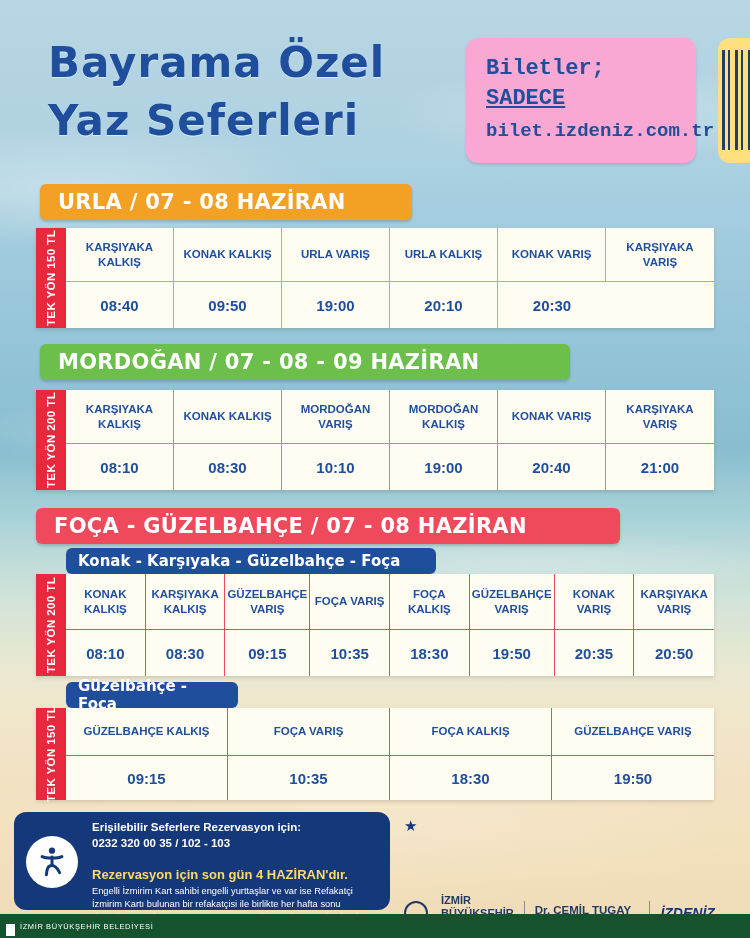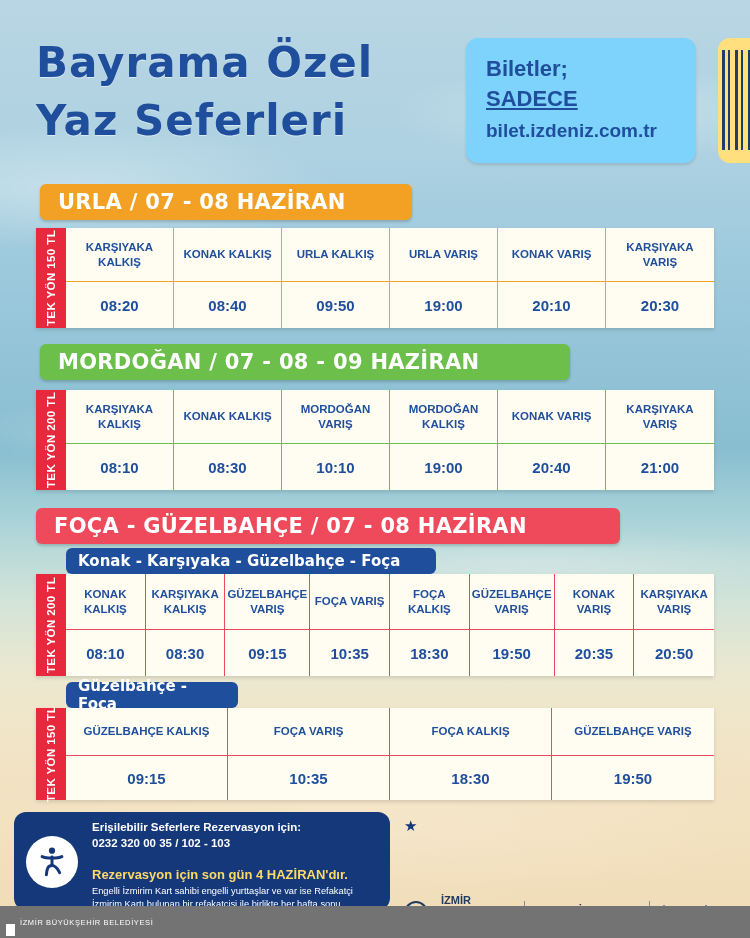--- a/index.html
+++ b/index.html
@@ -34,31 +34,32 @@
       radial-gradient(ellipse 300px 70px at 80% 12%, rgba(255,255,255,.30), rgba(255,255,255,0) 70%),
       radial-gradient(ellipse 500px 60px at 40% 46%, rgba(255,255,255,.35), rgba(255,255,255,0) 70%),
       radial-gradient(ellipse 420px 50px at 70% 60%, rgba(255,255,255,.25), rgba(255,255,255,0) 70%),
       radial-gradient(ellipse 600px 120px at 50% 88%, rgba(255,255,255,.18), rgba(255,255,255,0) 70%);
     pointer-events:none;
   }
   .wrap { position:relative; width:750px; height:938px; }
 
   
   .title {
-    position:absolute; left:36px; top:34px; width:440px;
+    position:absolute; left:48px; top:34px; width:440px;
     color:#1f4e9c; font-weight:bold; font-size:42px; line-height:1.38;
     letter-spacing:1px; font-family:"DejaVu Sans", sans-serif;
     text-shadow:0 1px 0 rgba(255,255,255,.5);
   }
   .title .l2 { display:block; }
 
   .ticket {
     position:absolute; left:466px; top:38px; width:230px; height:125px;
-    background:#7dd3fc; border-radius:12px;
+    background:#f9a8d4; border-radius:12px;
     box-shadow:0 2px 3px rgba(0,0,0,.12);
+    font-family:Liberation Mono, monospace;
   }
   .ticket .t1 { position:absolute; left:20px; top:18px; font-size:22px; font-weight:bold; color:#1f4e9c;}
   .ticket .t2 { position:absolute; left:20px; top:48px; font-size:22px; font-weight:bold; color:#1f4e9c; text-decoration:underline;}
   .ticket .t3 { position:absolute; left:20px; top:82px; font-size:19px; font-weight:bold; color:#1f4e9c;}
   .ticket-stub {
     position:absolute; left:718px; top:38px; width:60px; height:125px;
     background:#ffdf7e; border-radius:12px;
   }
   .barcode { position:absolute; left:722px; top:50px; width:40px; height:100px;
     background:repeating-linear-gradient(90deg,#1f3f66 0 3px, transparent 3px 6px, #1f3f66 6px 8px, transparent 8px 13px);
@@ -131,22 +132,22 @@
     display:flex; align-items:center; gap:10px; }
   .logo-izmir { display:flex; align-items:center; gap:5px; color:#1f3a63; }
   .logo-izmir .seal { width:24px; height:24px; border-radius:50%; border:2px solid #1f3a63; }
   .logo-izmir .lt { font-size:11px; font-weight:bold; line-height:1.15;margin-left:8px; }
   .vdiv { width:1px; height:24px; background:#1f3a63; opacity:.5; }
   .mayor { color:#1f3a63; }
   .mayor .m1 { font-size:11.5px; font-weight:bold; }
   .mayor .m2 { font-size:6.8px; }
   .izd { color:#14387a; font-size:14px; font-weight:bold; font-style:italic; }
 
-  .bottombar { position:absolute; left:0; bottom:0; width:750px; height:32px;
-    background:#737373; display:flex; align-items:center; }
+  .bottombar { position:absolute; left:0; bottom:0; width:750px; height:24px;
+    background:#14532d; display:flex; align-items:center; }
   .bottombar span { color:#fff; font-size:7.5px; letter-spacing:.6px; padding-left:20px; }
   .bb-mark { position:absolute; left:6px; bottom:2px; width:9px; height:12px; background:#fff; }
 </style>
 </head>
 <body>
 
 <div class="wrap">
   <div class="texture"></div>
 
   <div class="title">
@@ -164,25 +165,24 @@
 
   <div class="pill orange" style="left:40px; top:184px; width:372px;">URLA / 07 - 08 HAZİRAN</div>
 
   <div class="tbl b-orange" style="left:36px; top:228px; width:678px; height:100px;">
     <div class="fare">
       <span>TEK YÖN 150 TL</span>
     </div>
     <div class="grid" style="grid-template-columns:repeat(6,1fr); grid-template-rows:54px 46px;">
       <div class="cell hd">KARŞIYAKA KALKIŞ</div>
       <div class="cell hd">KONAK KALKIŞ</div>
+      <div class="cell hd">URLA VARIŞ</div>
       <div class="cell hd">URLA KALKIŞ</div>
-      <div class="cell hd">URLA VARIŞ</div>
       <div class="cell hd">KONAK VARIŞ</div>
       <div class="cell hd lastcol">KARŞIYAKA VARIŞ</div>
-      <div class="cell vl lastrow">08:20</div>
       <div class="cell vl lastrow">08:40</div>
       <div class="cell vl lastrow">09:50</div>
       <div class="cell vl lastrow">19:00</div>
       <div class="cell vl lastrow">20:10</div>
       <div class="cell vl lastrow lastcol">20:30</div>
     </div>
   </div>
 
   <div class="pill green" style="left:40px; top:344px; width:530px;">MORDOĞAN  / 07 - 08 - 09 HAZİRAN</div>
 

